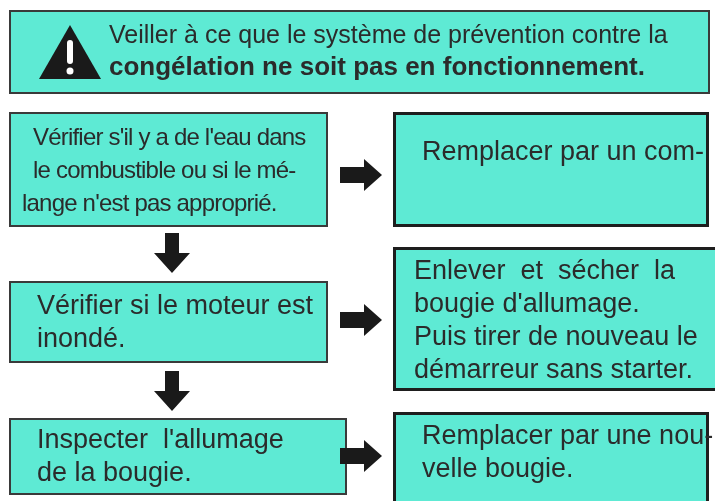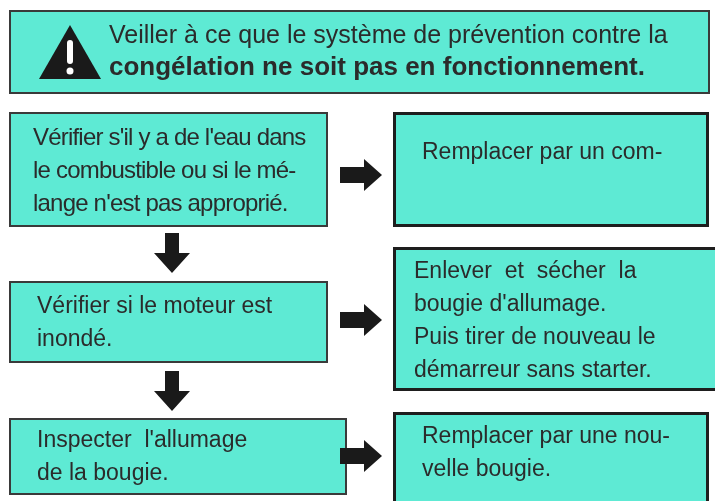--- a/index.html
+++ b/index.html
@@ -1,41 +1,41 @@
 <!DOCTYPE html>
 <html><head>
 <meta charset="utf-8">
 <style>
   html, body { margin: 0; padding: 0; background: #ffffff; }
   body { width: 715px; height: 501px; position: relative; overflow: hidden;
          font-family: "Liberation Sans", sans-serif; color: #2a2a2a; }
   .box { position: absolute; box-sizing: border-box; background: #5eead4; }
   .thin { border: 2px solid #3a3a3a; }
   .thick { border: 3px solid #1e1e1e; }
-  .txt { position: absolute; font-size: 23px; line-height: 33px; white-space: pre; color: #2b2b2b; }
+  .txt { position: absolute; font-size: 27px; line-height: 33px; white-space: pre; color: #2b2b2b; }
   .cond { font-size: 24px; letter-spacing: -0.8px; }
   .arrow { position: absolute; }
 </style>
 </head>
 <body>
 
 <div class="box thin" style="left:9px;top:10px;width:701px;height:84px;">
   <svg style="position:absolute;left:27px;top:12px;" width="64" height="56" viewBox="0 0 64 56">
     <polygon points="32,1 63,55 1,55" fill="#1a1a1a"></polygon>
     <rect x="29" y="16" width="6" height="24" rx="3" fill="#fff"></rect>
     <circle cx="32" cy="47" r="3.5" fill="#fff"></circle>
   </svg>
   <div class="txt" style="left:98px;top:6px;font-size:25px;">Veiller à ce que le système de prévention contre la</div>
   <div class="txt" style="left:98px;top:38px;font-size:26px;font-weight:bold;">congélation ne soit pas en fonctionnement.</div>
 </div>
 
 <div class="box thin" style="left:9px;top:112px;width:319px;height:115px;">
   <div class="txt cond" style="left:22px;top:6px;">Vérifier s'il y a de l'eau dans</div>
   <div class="txt cond" style="left:22px;top:39px;">le combustible ou si le mé-</div>
-  <div class="txt cond" style="left:22px;top:72px;">lange n'est pas approprié.</div>
+  <div class="txt cond" style="left:11px;top:72px;">lange n'est pas approprié.</div>
 </div>
 <svg class="arrow" style="left:340px;top:159px;" width="42" height="32" viewBox="0 0 42 32">
   <polygon points="0,8 24,8 24,0 42,16 24,32 24,24 0,24" fill="#1a1a1a"></polygon>
 </svg>
 <div class="box thick" style="left:393px;top:112px;width:316px;height:115px;">
   <div class="txt" style="left:26px;top:20px;">Remplacer par un com-</div>
 </div>
 
 <svg class="arrow" style="left:154px;top:233px;" width="36" height="40" viewBox="0 0 36 40">
   <polygon points="11,0 25,0 25,20 36,20 18,40 0,20 11,20" fill="#1a1a1a"></polygon>

